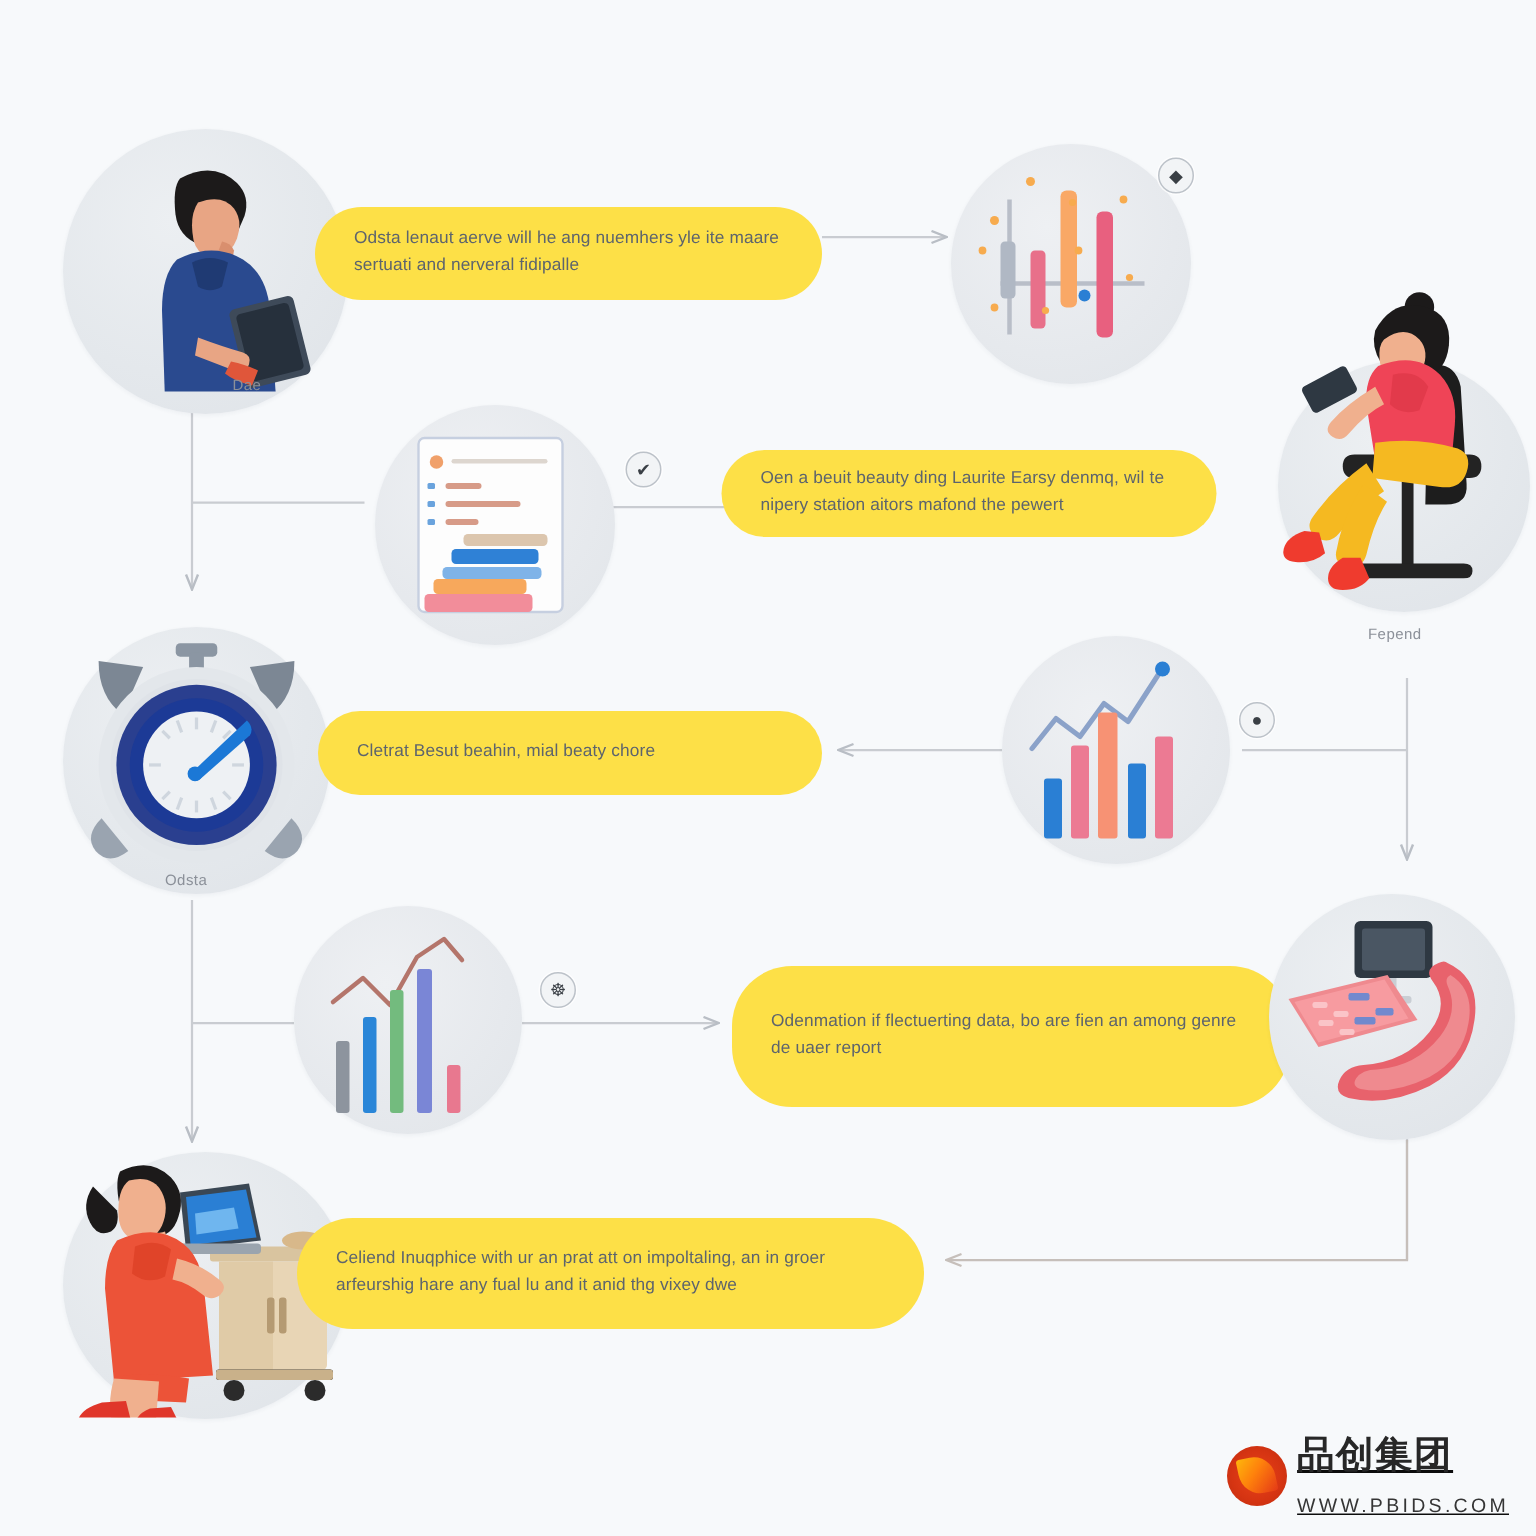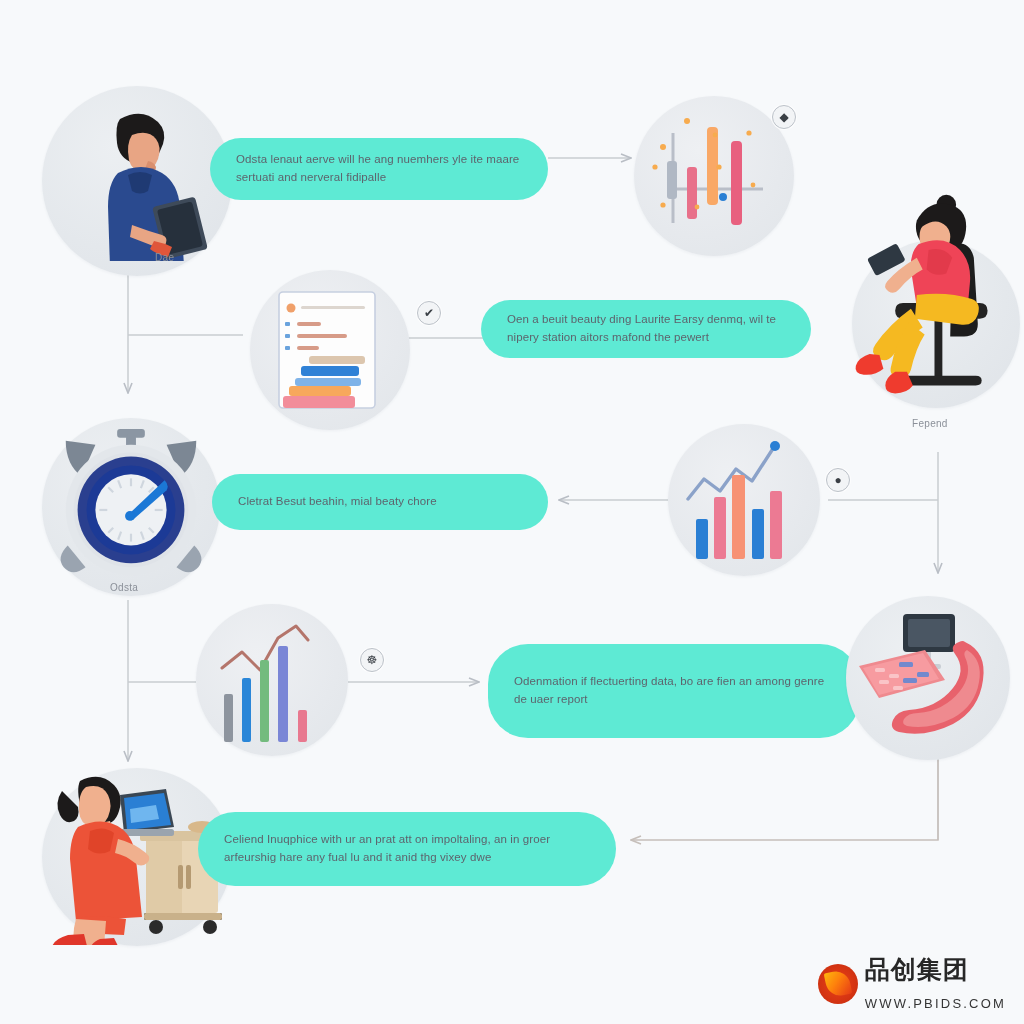--- a/index.html
+++ b/index.html
@@ -19,21 +19,21 @@
     background:radial-gradient(circle at 38% 32%, #eceff2 0%, #e4e8ec 58%, #dfe3e8 100%);
     box-shadow:0 1px 3px rgba(40,55,75,.05);
     display:flex;align-items:center;justify-content:center;
     overflow:visible;
   }
   .node.plain{background:radial-gradient(circle at 40% 34%,#eef0f3 0%,#e6e9ed 60%,#e1e5e9 100%);}
 
   
   .bubble{
     position:absolute;
-    background:#5eead4;
+    background:#fde047;
     border-radius:40px;
     display:flex;align-items:center;
     padding:14px 26px;
     box-sizing:border-box;
     color:#5d646d;
     font-size:11.5px;
     line-height:1.55;
     letter-spacing:.1px;
     filter:blur(.35px);
   }
@@ -68,21 +68,21 @@
   }
   #wm-logo{width:40px;height:40px;border-radius:50%;
     background:radial-gradient(circle at 50% 50%, #e8380d 0%, #d42a06 60%, #b92304 100%);
     position:relative;flex:0 0 auto;}
   #wm-logo::after{
     content:"";position:absolute;left:8px;top:7px;width:24px;height:25px;
     background:linear-gradient(135deg,#ffb300 0%,#ff7a00 45%,#e4300b 100%);
     border-radius:2px 60% 2px 60%;
     transform:rotate(-12deg);
   }
-  #wm-text{display:flex;flex-direction:column;line-height:1;}
+  #wm-text{display:flex;flex-direction:column;line-height:1;text-decoration:underline;}
   #wm-cn{font-size:25px;font-weight:bold;color:#1c1c1c;letter-spacing:1px;
          font-family:"DejaVu Sans", sans-serif;}
   #wm-url{font-size:13px;color:#2b2b2b;letter-spacing:2.2px;margin-top:15px;}
 </style>
 </head>
 <body>
 
 <div id="canvas">
 
   <svg width="1024" height="1024" style="position:absolute;left:0;top:0;pointer-events:none">

